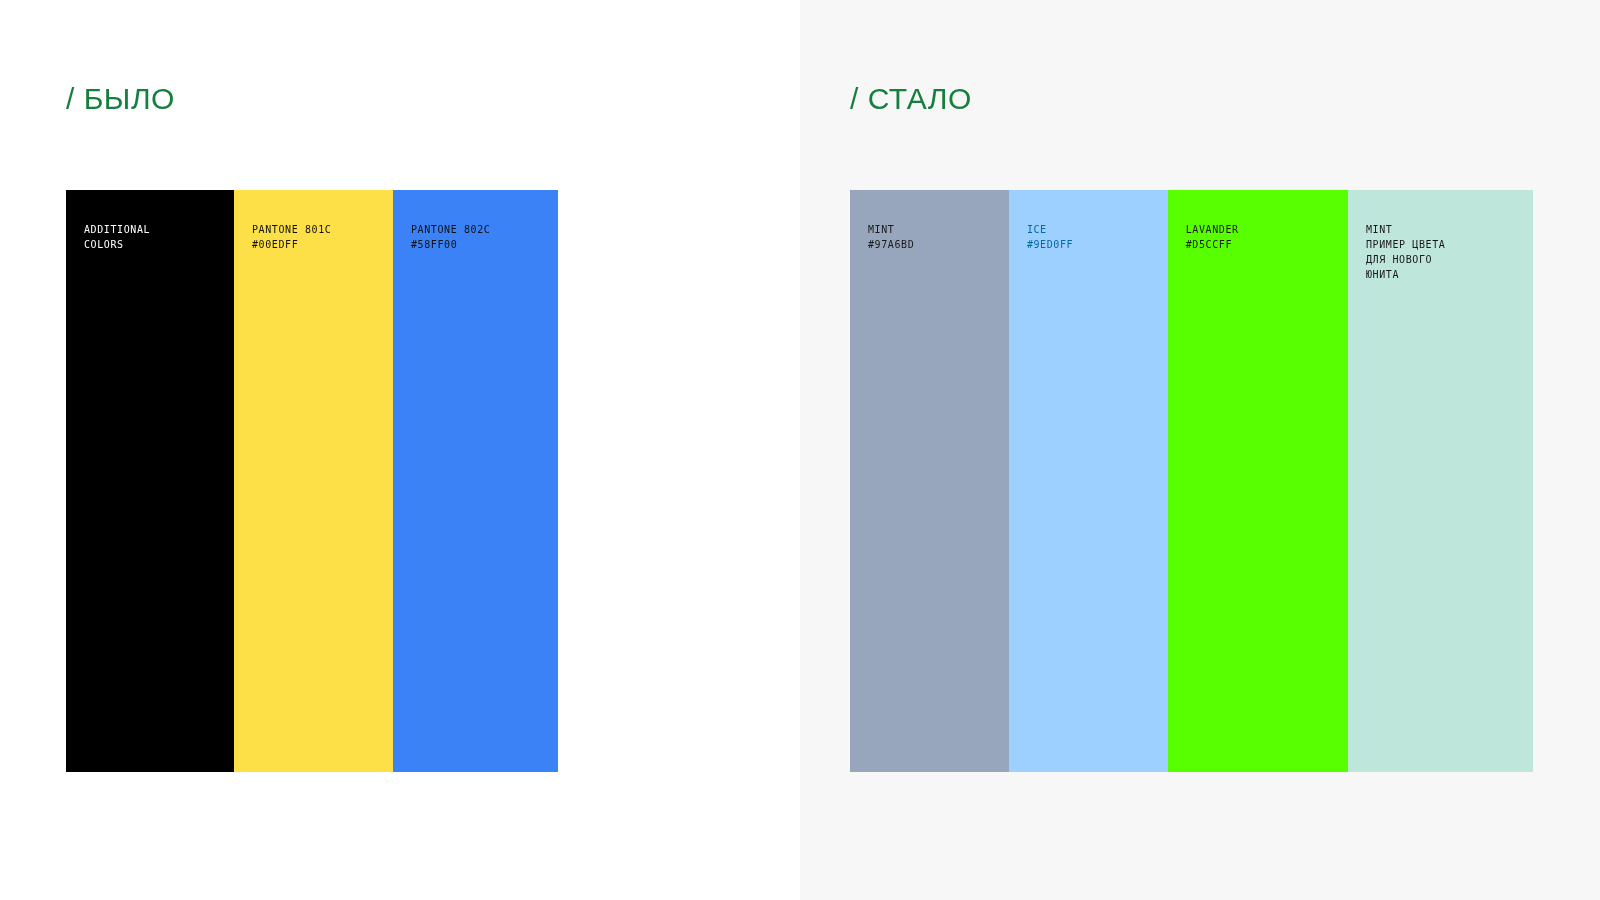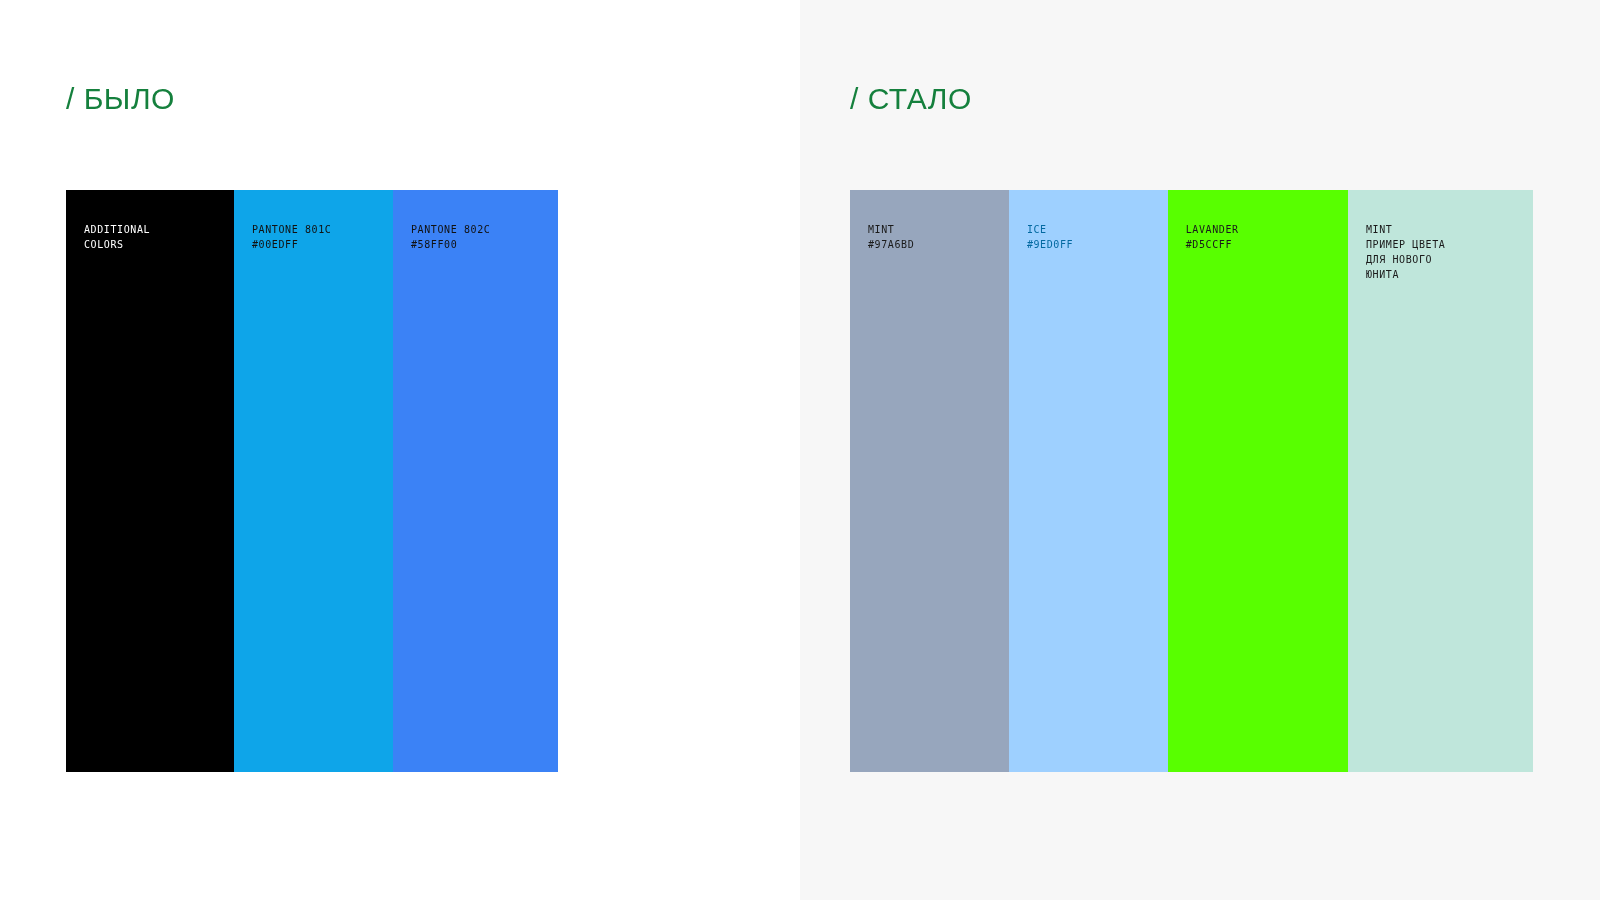--- a/index.html
+++ b/index.html
@@ -91,21 +91,21 @@
   <section class="panel panel-before">
     <h1 class="panel-title">/ БЫЛО</h1>
 
     <div class="swatch-row">
 
       <div class="swatch w-black" style="background:#000000">
         <div class="swatch-text" style="color:#FFFFFF">ADDITIONAL
 COLORS</div>
       </div>
 
-      <div class="swatch w-cyan" style="background:#0ea5e9">
+      <div class="swatch w-cyan" style="background:#fde047">
         <div class="swatch-text" style="color:#111111">PANTONE 801C
 #00EDFF</div>
       </div>
 
       <div class="swatch w-green" style="background:#3b82f6">
         <div class="swatch-text" style="color:#111111">PANTONE 802C
 #58FF00</div>
       </div>
 
 

